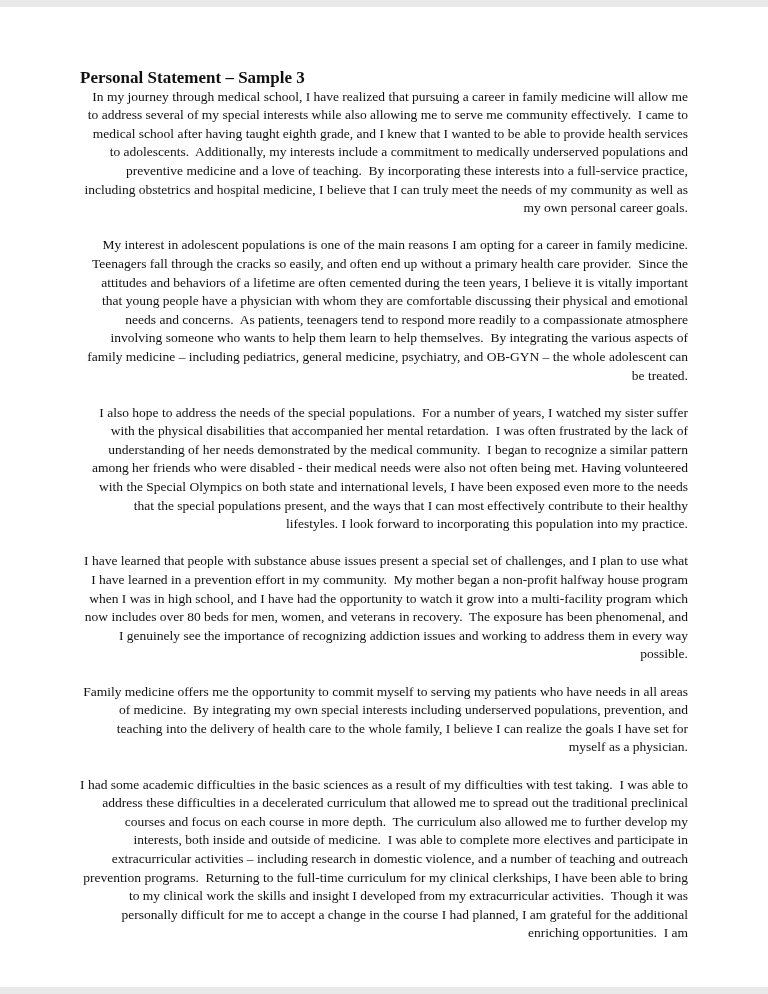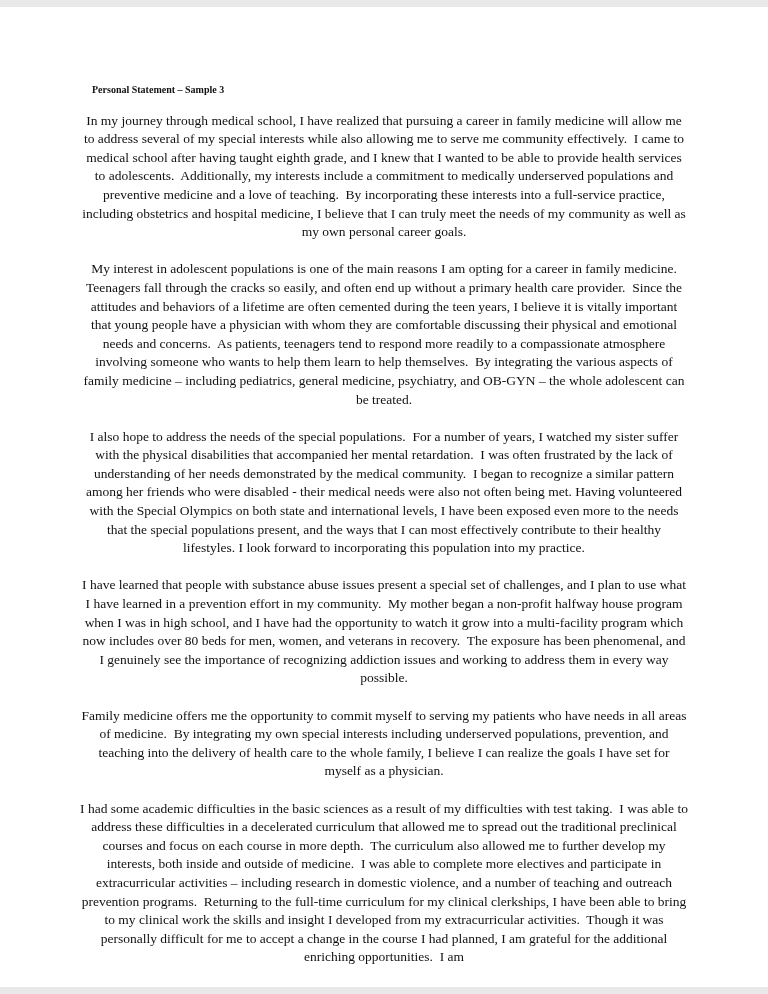--- a/index.html
+++ b/index.html
@@ -21,31 +21,31 @@
     height: 980px;
     background: #ffffff;
     overflow: hidden;
   }
   .page-content {
     padding: 62px 80px 0 80px;
     color: #111111;
   }
   .doc-title {
     font-weight: 700;
-    font-size: 10px;
+    font-size: 17px;
     line-height: 18.6px;
-    margin: 12px;
+    margin: 0;
     white-space: pre-wrap;
   }
   .doc-para {
     font-size: 13.5px;
     line-height: 18.6px;
     margin: 0 0 18.6px 0;
     white-space: pre-wrap;
-    text-align: center;
+    text-align: right;
   }
 </style>
 </head>
 <body>
 
 <div class="page">
   <div class="page-content">
     <p class="doc-title">Personal Statement – Sample 3</p>
     <p class="doc-para">In my journey through medical school, I have realized that pursuing a career in family medicine will allow me to address several of my special interests while also allowing me to serve me community effectively.  I came to medical school after having taught eighth grade, and I knew that I wanted to be able to provide health services to adolescents.  Additionally, my interests include a commitment to medically underserved populations and preventive medicine and a love of teaching.  By incorporating these interests into a full-service practice, including obstetrics and hospital medicine, I believe that I can truly meet the needs of my community as well as my own personal career goals.</p>
     <p class="doc-para">My interest in adolescent populations is one of the main reasons I am opting for a career in family medicine.  Teenagers fall through the cracks so easily, and often end up without a primary health care provider.  Since the attitudes and behaviors of a lifetime are often cemented during the teen years, I believe it is vitally important that young people have a physician with whom they are comfortable discussing their physical and emotional needs and concerns.  As patients, teenagers tend to respond more readily to a compassionate atmosphere involving someone who wants to help them learn to help themselves.  By integrating the various aspects of family medicine – including pediatrics, general medicine, psychiatry, and OB-GYN – the whole adolescent can be treated.</p>

